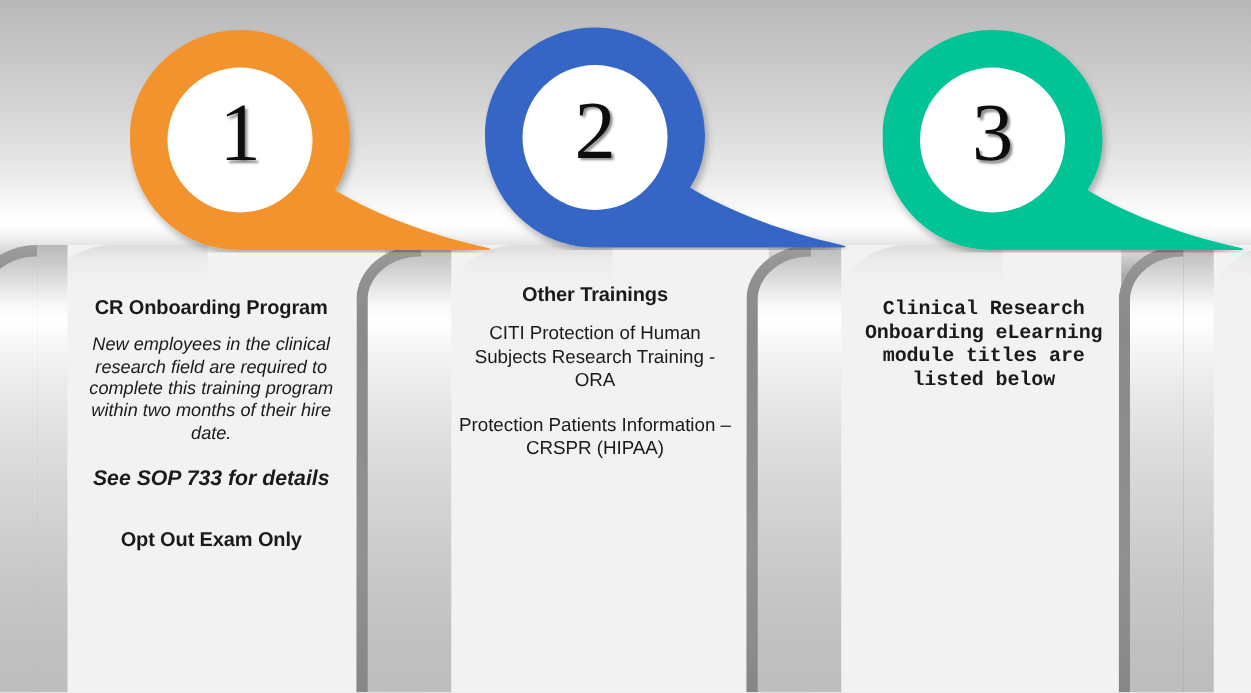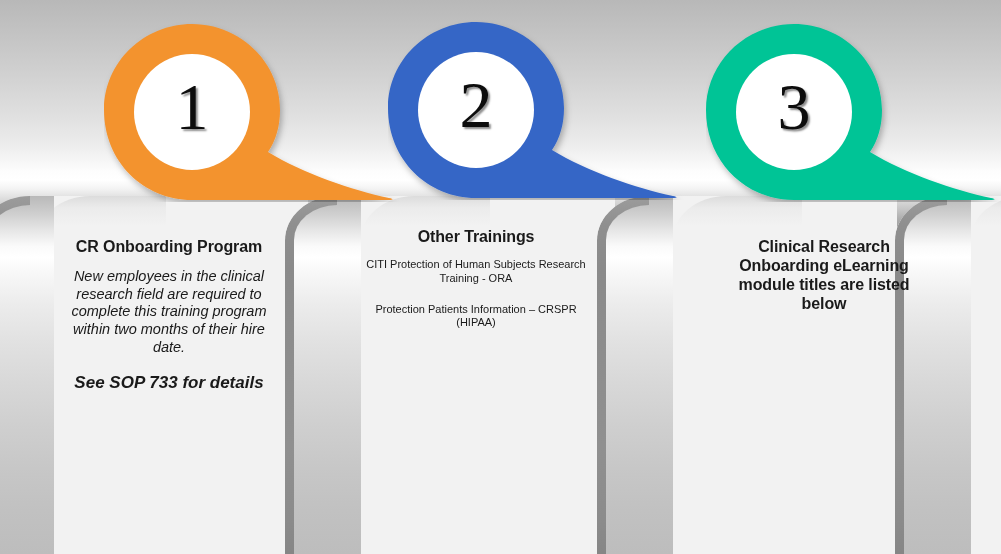--- a/index.html
+++ b/index.html
@@ -131,21 +131,21 @@
     font-size: 16px;
     line-height: 1.18;
     letter-spacing: -0.1px;
   }
   .body-i {
     font-style: italic;
     font-size: 14.5px;
     line-height: 1.22;
   }
   .body-n {
-    font-size: 11px;
+    font-size: 15px;
     line-height: 1.26;
   }
   .hdr-i {
     font-style: italic;
     font-weight: bold;
     font-size: 17px;
     line-height: 1.2;
   }
   .gap-sm { height: 11px; }
   .gap-md { height: 17px; }
@@ -203,33 +203,34 @@
     </div>
   </div>
 
   <div class="content" style="left:60px; top:238px; width:218px;">
     <div class="hdr">CR Onboarding Program</div>
     <div class="gap-sm"></div>
     <div class="body-i">New employees in the clinical research field are required to complete this training program within two months of their hire date.</div>
     <div class="gap-md"></div>
     <div class="hdr-i">See SOP 733 for details</div>
     <div class="gap-lg"></div>
+    <div class="hdr">Opt Out Exam Only</div>
     <div class="gap-sm"></div>
   </div>
 
   <div class="content" style="left:362px; top:228px; width:228px;">
     <div class="hdr">Other Trainings</div>
     <div class="gap-sm"></div>
     <div class="body-n">CITI Protection of Human Subjects Research Training -  ORA</div>
     <div class="gap-md"></div>
     <div class="body-n">Protection Patients  Information – CRSPR (HIPAA)</div>
     <div class="gap-md"></div>
   </div>
 
-  <div class="content" style="left:721px; top:238px; width:206px;">
+  <div class="content" style="left:684px; top:238px; width:206px;font-family:Liberation Mono, monospace;">
     <div class="hdr">Clinical Research Onboarding eLearning module titles are listed below</div>
   </div>
 
   <div class="marker" style="left:104px; top:22px;">
     <svg width="300" height="180" viewBox="0 0 300 180" aria-hidden="true">
       <defs>
         <filter id="sh1" x="-20%" y="-20%" width="160%" height="170%">
           <feDropShadow dx="2" dy="4" stdDeviation="3" flood-color="#000" flood-opacity="0.28"></feDropShadow>
         </filter>
       </defs>

